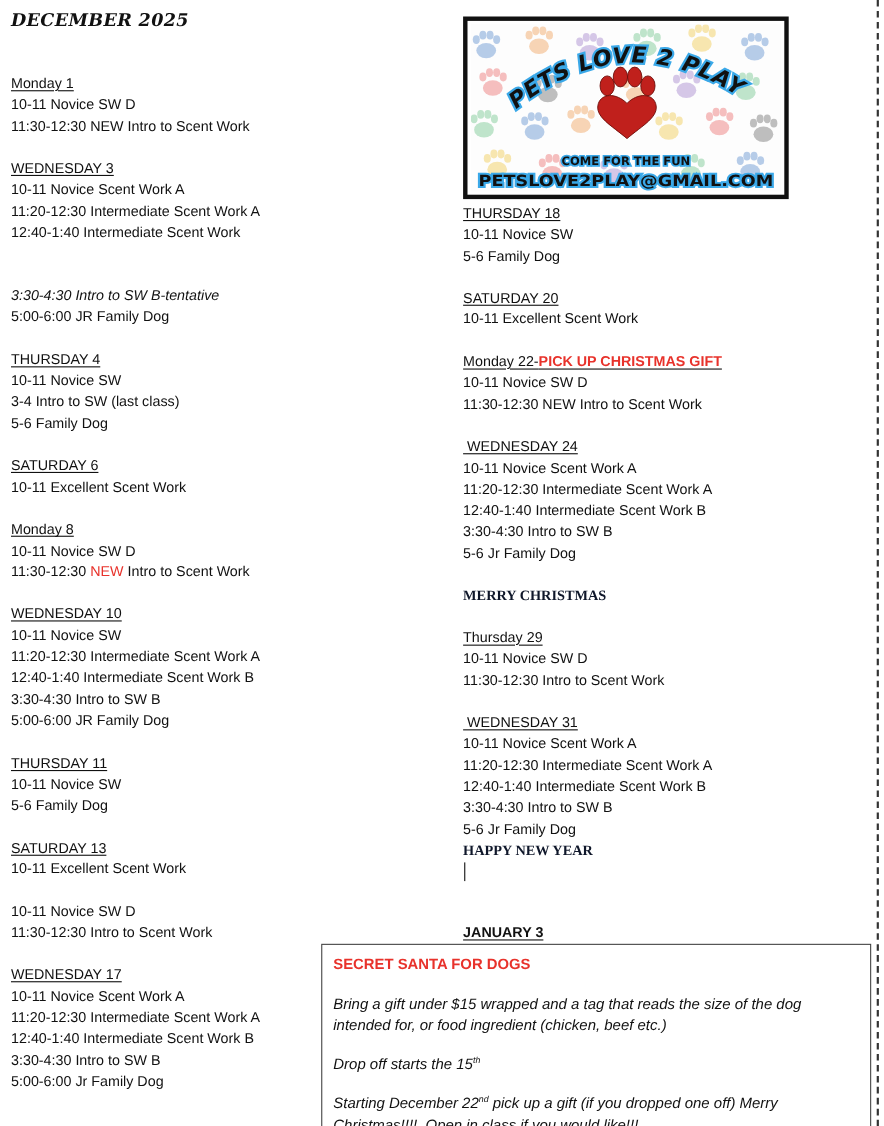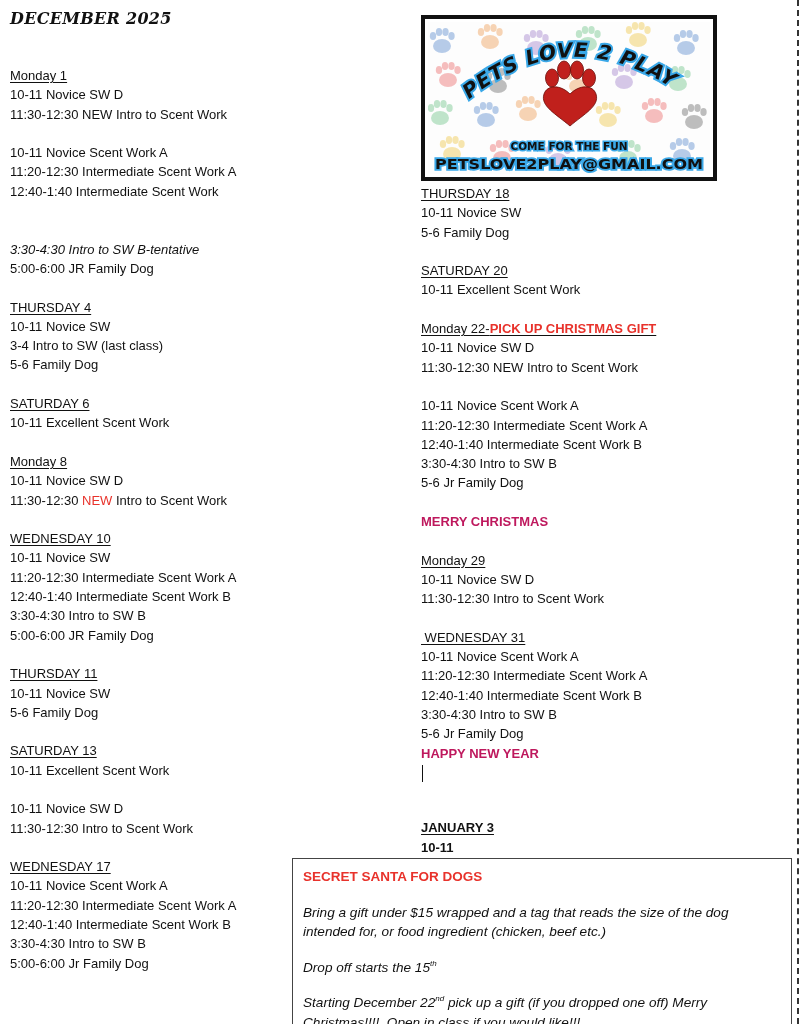--- a/index.html
+++ b/index.html
@@ -19,21 +19,21 @@
   }
   .col { position:absolute; font-size:13px; line-height:19.3px; }
   .col-left { left:10px; top:51px; width:280px;margin-top:15px; }
   .col-right { left:421px; top:184px; width:370px; }
   .day { margin-bottom:19.3px; }
   .day-head { text-decoration:underline; text-underline-offset:2px; }
   .day-head .red { color:#e8322b; font-weight:bold; }
   .line { white-space:nowrap; }
   .italic { font-style:italic; }
   .red-text { color:#e8322b; }
-  .red-bold { color:#be185d; font-weight:bold; }
+  .red-bold { color:#0f172a; font-weight:bold;font-family:Liberation Serif, serif; }
   .bold { font-weight:bold;margin-top:36px; }
   .spacer { height:38.6px; }
   .cursor-line { height:19.3px; position:relative; }
   .cursor-line span { position:absolute; left:1px; top:2px; width:1px; height:17px; background:#111; display:block; }
 
   .logo {
     position:absolute; left:421px; top:15px; width:288px; height:158px;
     border:4px solid #111; background:#fff; overflow:hidden;
   }
   .logo-inner {
@@ -114,20 +114,21 @@
 </div>
 
 <div class="col col-left">
   <div class="day">
     <div class="day-head">Monday 1</div>
     <div class="line">10-11 Novice SW D</div>
     <div class="line">11:30-12:30 NEW Intro to Scent Work</div>
   </div>
 
   <div class="day">
+    <div class="day-head">WEDNESDAY 3</div>
     <div class="line">10-11 Novice Scent Work A</div>
     <div class="line">11:20-12:30 Intermediate Scent Work A</div>
     <div class="line">12:40-1:40 Intermediate Scent Work</div>
     <div class="spacer"></div>
     <div class="line italic">3:30-4:30 Intro to SW B-tentative</div>
     <div class="line">5:00-6:00 JR Family Dog</div>
   </div>
 
   <div class="day">
     <div class="day-head">THURSDAY 4</div>
@@ -194,33 +195,34 @@
     <div class="line">10-11 Excellent Scent Work</div>
   </div>
 
   <div class="day">
     <div class="day-head"><span>Monday 22-</span><span class="red">PICK UP CHRISTMAS GIFT</span></div>
     <div class="line">10-11 Novice SW D</div>
     <div class="line">11:30-12:30 NEW Intro to Scent Work</div>
   </div>
 
   <div class="day">
+    <div class="day-head" style="white-space:pre;"> WEDNESDAY 24</div>
     <div class="line">10-11 Novice Scent Work A</div>
     <div class="line">11:20-12:30 Intermediate Scent Work A</div>
     <div class="line">12:40-1:40 Intermediate Scent Work B</div>
     <div class="line">3:30-4:30 Intro to SW B</div>
     <div class="line">5-6 Jr Family Dog</div>
   </div>
 
   <div class="day">
     <div class="line red-bold">MERRY CHRISTMAS</div>
   </div>
 
   <div class="day">
-    <div class="day-head">Monday 29</div>
+    <div class="day-head">Thursday 29</div>
     <div class="line">10-11 Novice SW D</div>
     <div class="line">11:30-12:30 Intro to Scent Work</div>
   </div>
 
   <div class="day" style="margin-bottom:0;">
     <div class="day-head" style="white-space:pre;"> WEDNESDAY 31</div>
     <div class="line">10-11 Novice Scent Work A</div>
     <div class="line">11:20-12:30 Intermediate Scent Work A</div>
     <div class="line">12:40-1:40 Intermediate Scent Work B</div>
     <div class="line">3:30-4:30 Intro to SW B</div>

